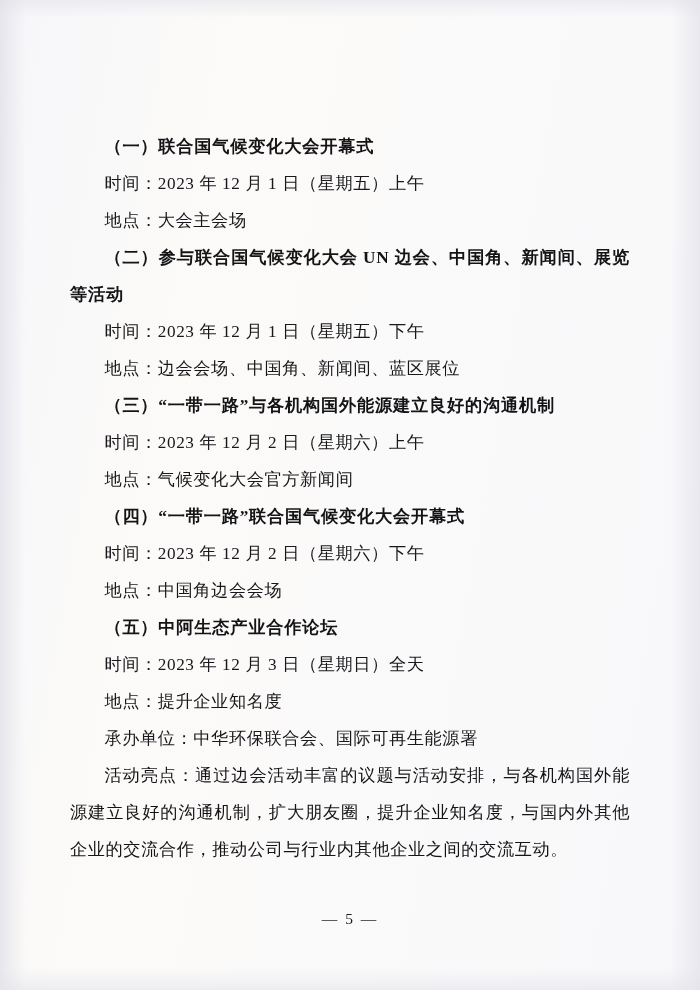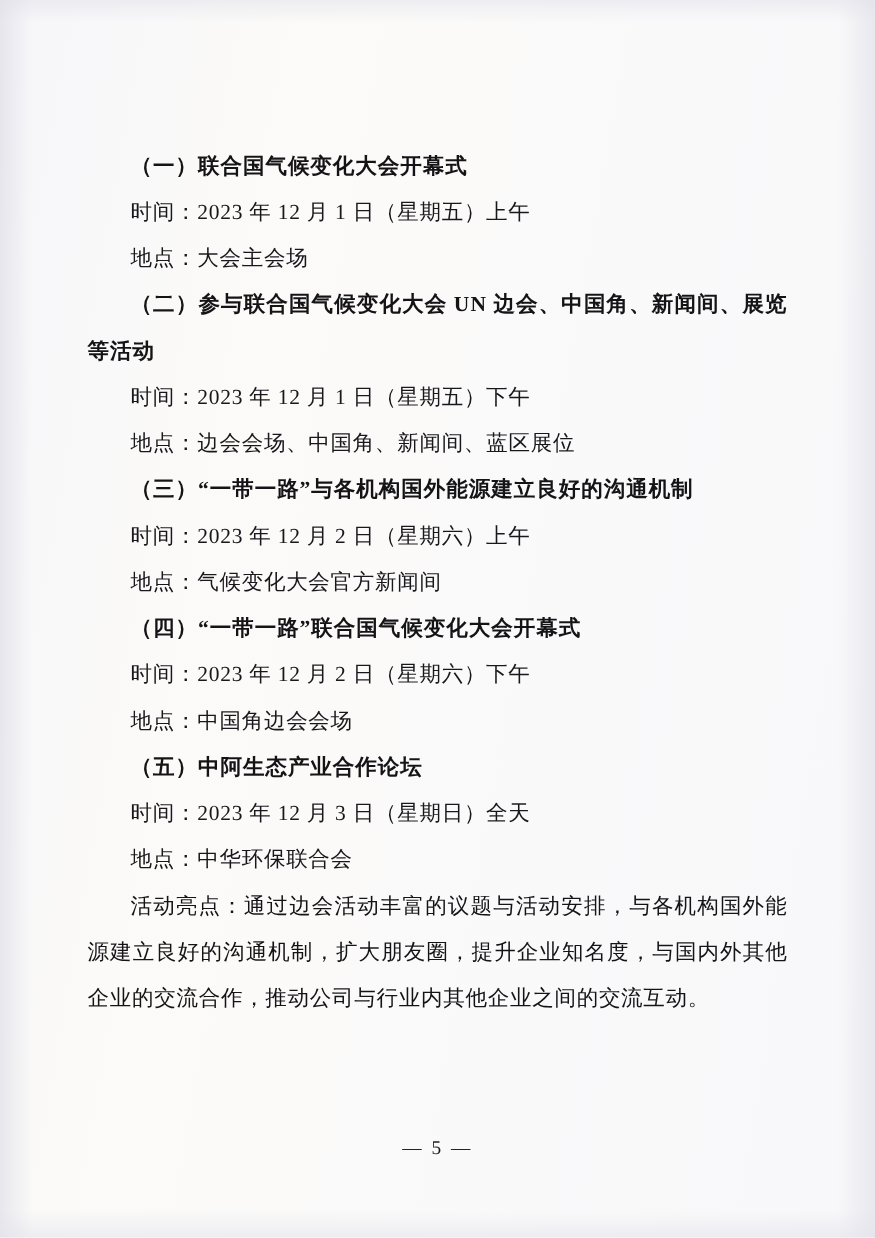--- a/index.html
+++ b/index.html
@@ -44,21 +44,21 @@
   .scan-edge-bottom {
     position: absolute;
     bottom: 0; left: 0; right: 0; height: 22px;
     background: linear-gradient(0deg, rgba(228,227,234,0.6), rgba(255,255,255,0));
     pointer-events: none;
   }
 
   .content {
     position: absolute;
     left: 70px;
-    top: 114px;
+    top: 128px;
     width: 560px;
   }
 
   .para {
     font-size: 17.2px;
     line-height: 37px;
     letter-spacing: 0.6px;
     margin: 0;
     text-align: justify;
     color: #141417;
@@ -111,19 +111,20 @@
     <p class="para indent heading">（三）“一带一路”与各机构国外能源建立良好的沟通机制</p>
     <p class="para sub">时间：2023 年 12 月 2 日（星期六）上午</p>
     <p class="para sub">地点：气候变化大会官方新闻间</p>
 
     <p class="para indent heading">（四）“一带一路”联合国气候变化大会开幕式</p>
     <p class="para sub">时间：2023 年 12 月 2 日（星期六）下午</p>
     <p class="para sub">地点：中国角边会会场</p>
 
     <p class="para indent heading">（五）中阿生态产业合作论坛</p>
     <p class="para sub">时间：2023 年 12 月 3 日（星期日）全天</p>
-    <p class="para sub">地点：中华环保联合会</p>
+    <p class="para sub">地点：提升企业知名度</p>
+    <p class="para sub">承办单位：中华环保联合会、国际可再生能源署</p>
 
     <p class="para flow">活动亮点：通过边会活动丰富的议题与活动安排，与各机构国外能源建立良好的沟通机制，扩大朋友圈，提升企业知名度，与国内外其他企业的交流合作，推动公司与行业内其他企业之间的交流互动。</p>
   </div>
 
   <div class="footer">— 5 —</div>
 </div>
 
 </body></html>

